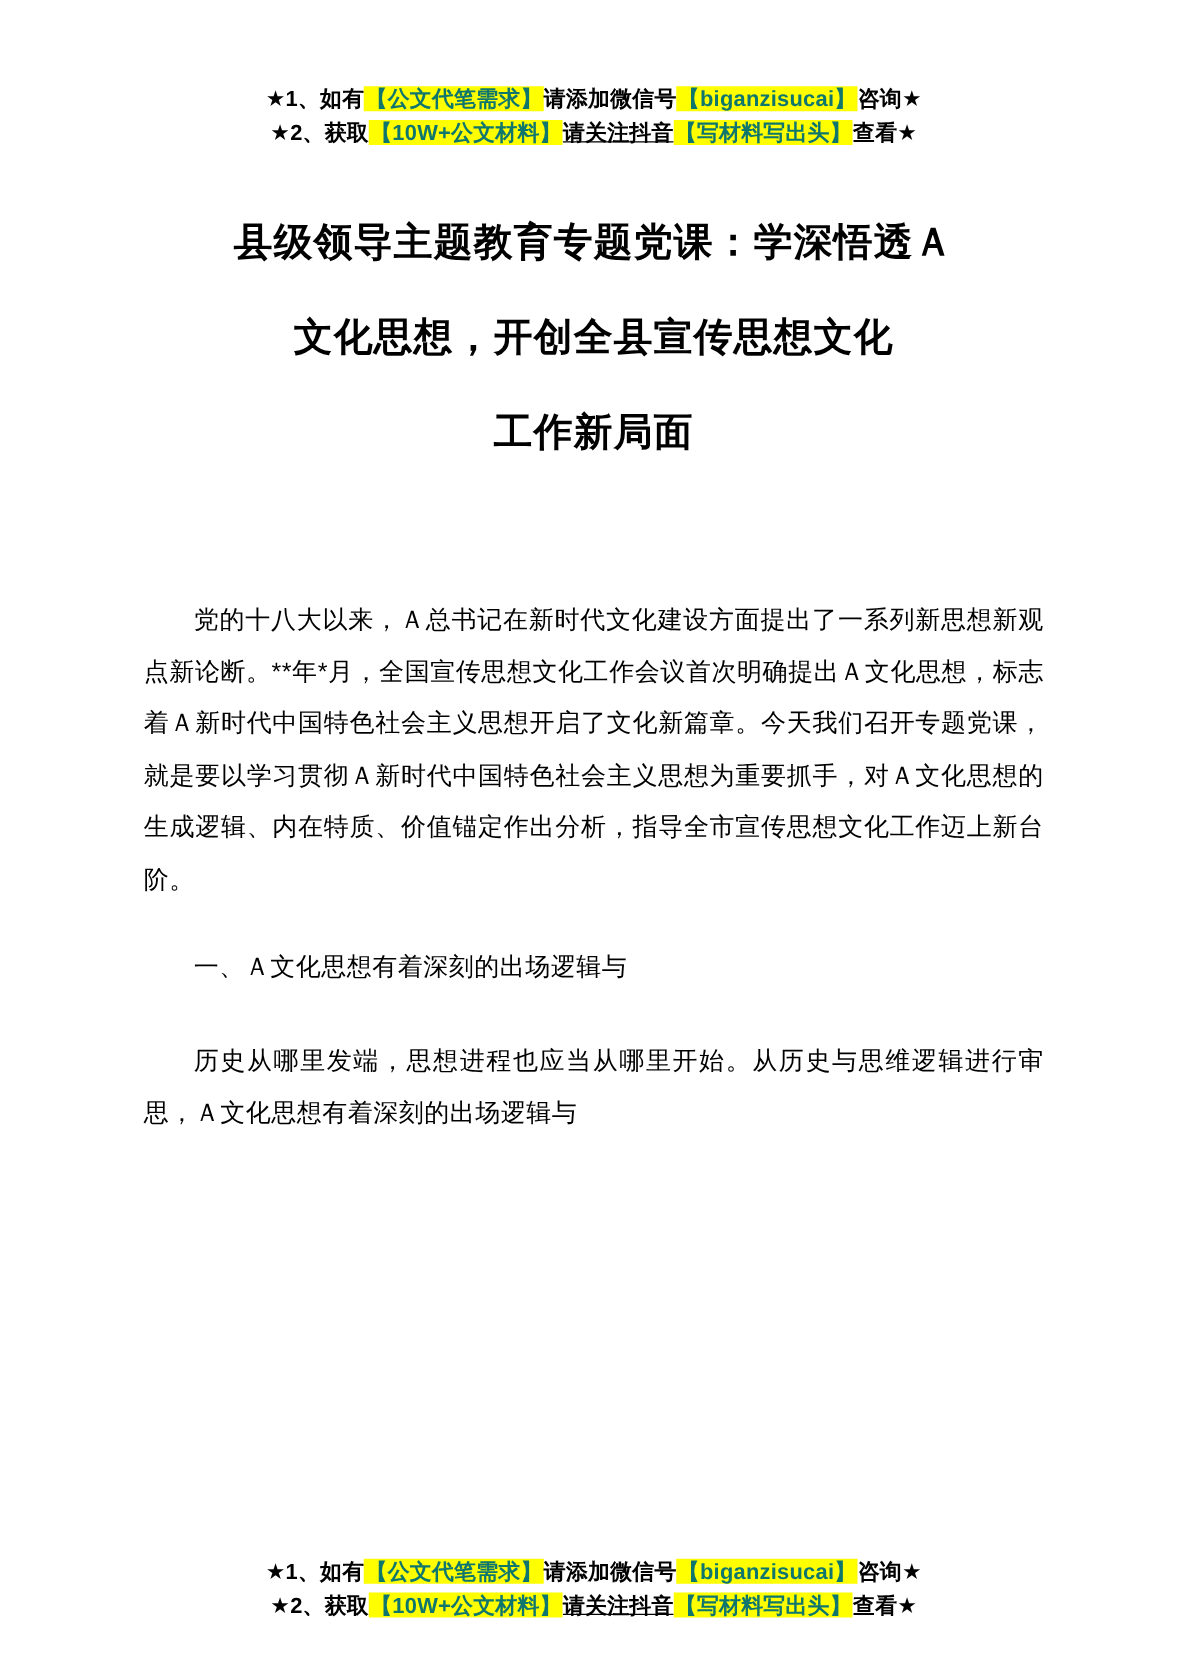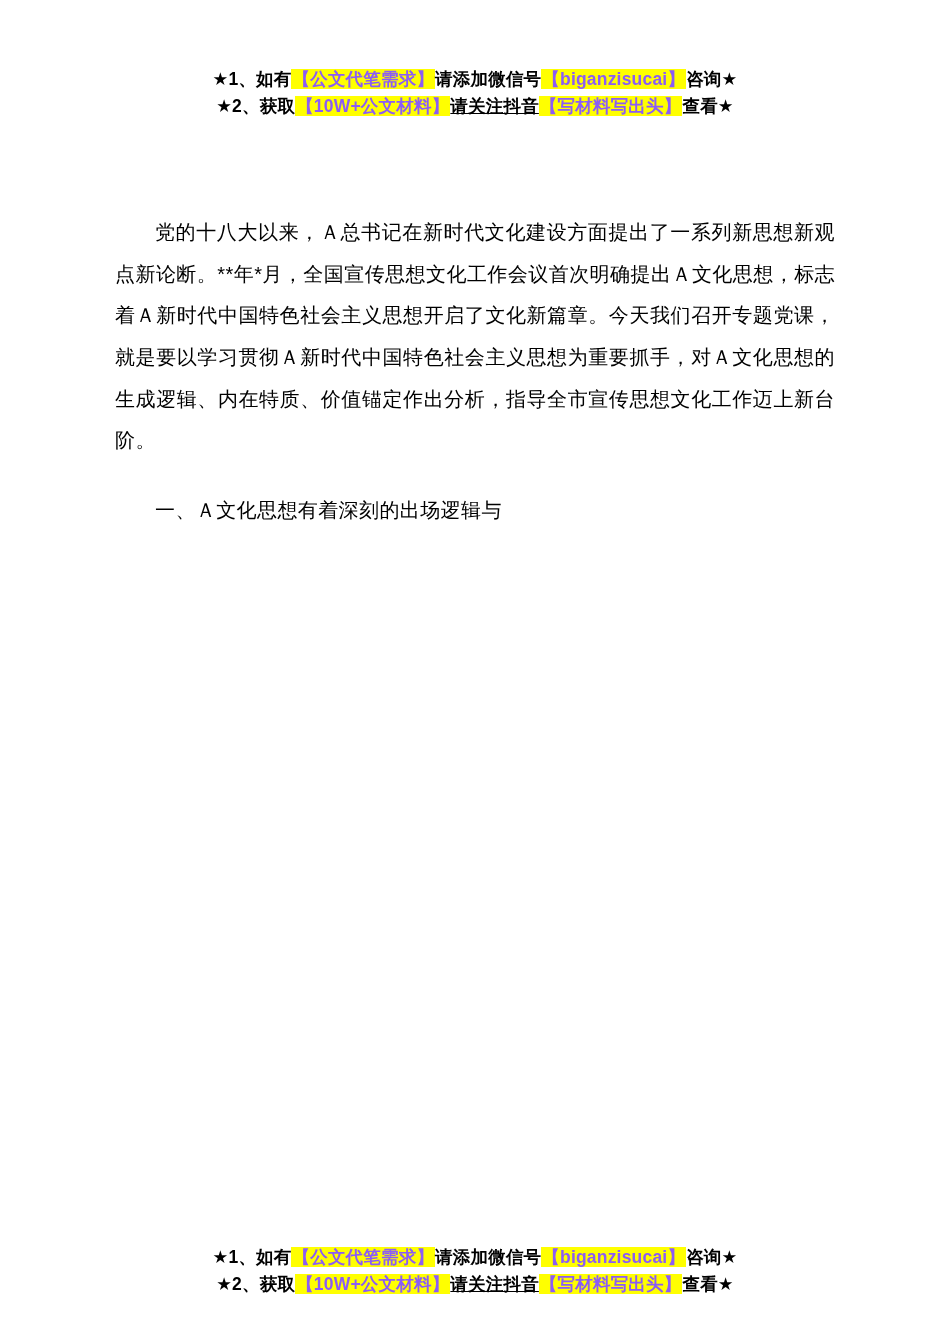--- a/index.html
+++ b/index.html
@@ -30,21 +30,21 @@
     font-weight: bold;
     line-height: 1.55;
     letter-spacing: 0.2px;
     white-space: nowrap;
   }
   .promo .line {
     display: block;
   }
   .hl-yellow-red {
     background: #ffff00;
-    color: #8b5cf6;
+    color: #0f766e;
     padding: 0 1px;
   }
   .underline {
     text-decoration: underline;
   }
   .promo-top {
     margin-top: 10px;
   }
   .promo-bottom {
     position: absolute;
@@ -87,24 +87,30 @@
 </head>
 <body>
 
 <div class="page">
 
   <div class="promo promo-top">
     <span class="line"><span>★1、如有</span><span class="hl-yellow-red">【公文代笔需求】</span><span>请添加微信号</span><span class="hl-yellow-red">【biganzisucai】</span><span>咨询★</span></span>
     <span class="line"><span>★2、获取</span><span class="hl-yellow-red">【10W+公文材料】</span><span class="underline">请关注抖音</span><span class="hl-yellow-red">【写材料写出头】</span><span>查看★</span></span>
   </div>
 
+  <h1 class="doc-title">
+    <span class="tline">县级领导主题教育专题党课：学深悟透Ａ</span>
+    <span class="tline">文化思想，开创全县宣传思想文化</span>
+    <span class="tline">工作新局面</span>
+  </h1>
 
   <div class="body-block">
     <p class="para">党的十八大以来，Ａ总书记在新时代文化建设方面提出了一系列新思想新观点新论断。**年*月，全国宣传思想文化工作会议首次明确提出Ａ文化思想，标志着Ａ新时代中国特色社会主义思想开启了文化新篇章。今天我们召开专题党课，就是要以学习贯彻Ａ新时代中国特色社会主义思想为重要抓手，对Ａ文化思想的生成逻辑、内在特质、价值锚定作出分析，指导全市宣传思想文化工作迈上新台阶。</p>
     <p class="para heading">一、Ａ文化思想有着深刻的出场逻辑与</p>
+    <p class="para">历史从哪里发端，思想进程也应当从哪里开始。从历史与思维逻辑进行审思，Ａ文化思想有着深刻的出场逻辑与</p>
   </div>
 
   <div class="promo promo-bottom">
     <span class="line"><span>★1、如有</span><span class="hl-yellow-red">【公文代笔需求】</span><span>请添加微信号</span><span class="hl-yellow-red">【biganzisucai】</span><span>咨询★</span></span>
     <span class="line"><span>★2、获取</span><span class="hl-yellow-red">【10W+公文材料】</span><span class="underline">请关注抖音</span><span class="hl-yellow-red">【写材料写出头】</span><span>查看★</span></span>
   </div>
 
 </div>
 
 </body></html>

